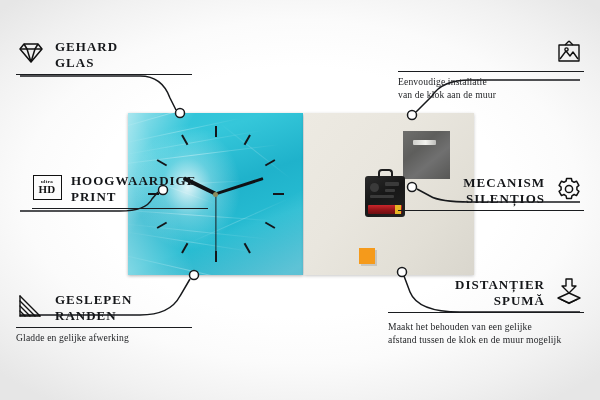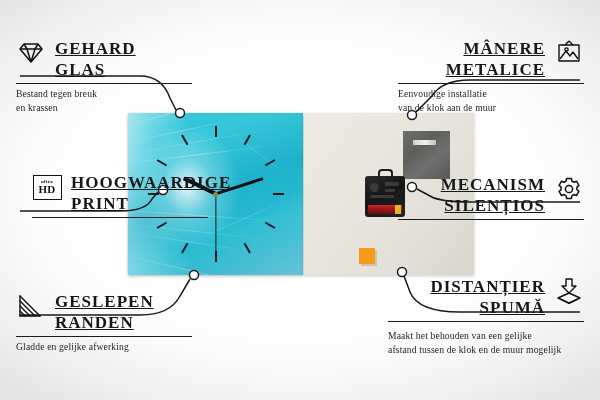--- a/index.html
+++ b/index.html
@@ -158,28 +158,27 @@
   .feature.right .head { flex-direction: row-reverse; }
   .f-icon {
     width: 30px; height: 30px;
     flex: 0 0 30px;
     display: flex; align-items: center; justify-content: center;
     color: #111;
   }
   .f-icon svg { display: block; }
   .f-title {
     font-family: "Liberation Serif", "DejaVu Serif", serif;
-    font-size: 17px;
+    font-size: 13px;
     font-weight: 700;
     letter-spacing: 1.0px;
     color: #15171a;
     line-height: 1.22;
     text-transform: uppercase;
     padding-top: 1px;
-    text-decoration: underline;
   }
   .feature.right .f-title { text-align: right; }
   .f-rule {
     height: 1px;
     background: #1a1c1f;
     margin-top: 3px;
   }
   .f-desc {
     font-family: "Liberation Serif", "DejaVu Serif", serif;
     font-size: 9.6px;
@@ -301,22 +300,20 @@
             <path d="M2 8 H24"></path>
               <path d="M6 3 L9 8 L13 21"></path>
               <path d="M20 3 L17 8 L13 21"></path>
           </g>
         </svg>
       </span>
       <span class="f-title" style="white-space: pre-line;">GEHARD
 GLAS</span>
     </div>
     <div class="f-rule"></div>
-    <div class="f-desc" style="white-space: pre-line;">Bestand tegen breuk
-en krassen</div>
   </div>
 
   <div class="feature left" id="feat-print">
     <div class="head">
       <span class="f-icon">
         <span class="ultrahd-box">
           <span class="u-small">ultra</span>
           <span class="u-big">HD</span>
         </span>
       </span>
@@ -352,22 +349,20 @@
       <span class="f-icon">
         <svg width="28" height="26" viewBox="0 0 28 26">
           <g fill="none" stroke="currentColor" stroke-width="1.4" stroke-linejoin="round">
             <path d="M14 1 L10 5 M14 1 L18 5"></path>
             <rect x="4" y="5" width="20" height="16"></rect>
             <path d="M5 19 L11 11 L15 16 L18 12 L23 19"></path>
             <circle cx="11.5" cy="9.5" r="1.6"></circle>
           </g>
         </svg>
       </span>
-      <span class="f-title" style="white-space: pre-line;">MÂNERE
-METALICE</span>
     </div>
     <div class="f-rule"></div>
     <div class="f-desc" style="white-space: pre-line;">Eenvoudige installatie
 van de klok aan de muur</div>
   </div>
 
   <div class="feature right" id="feat-mech">
     <div class="head">
       <span class="f-icon">
         <svg width="26" height="26" viewBox="0 0 26 26">

